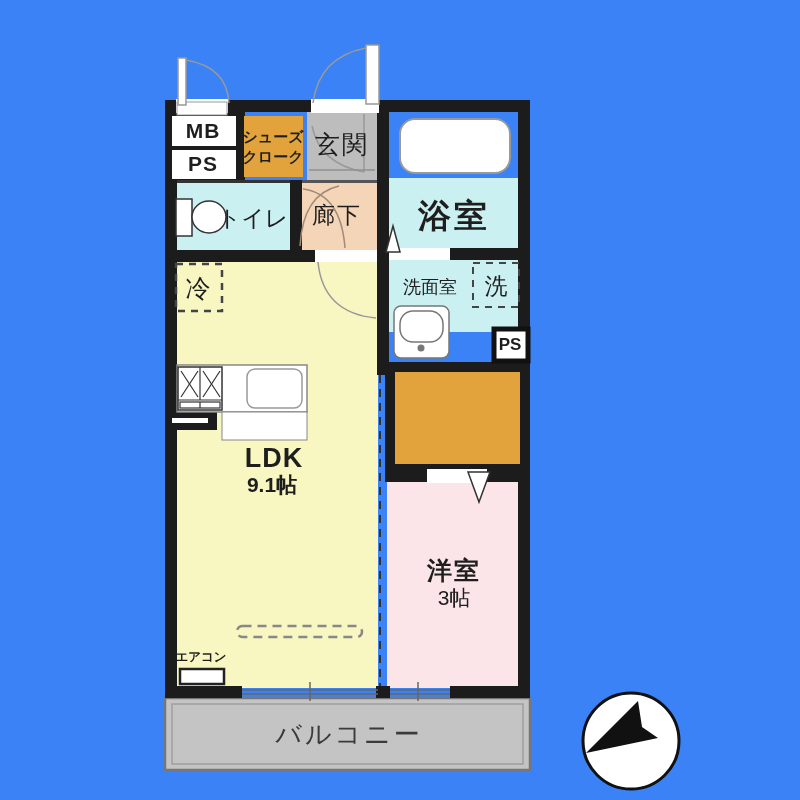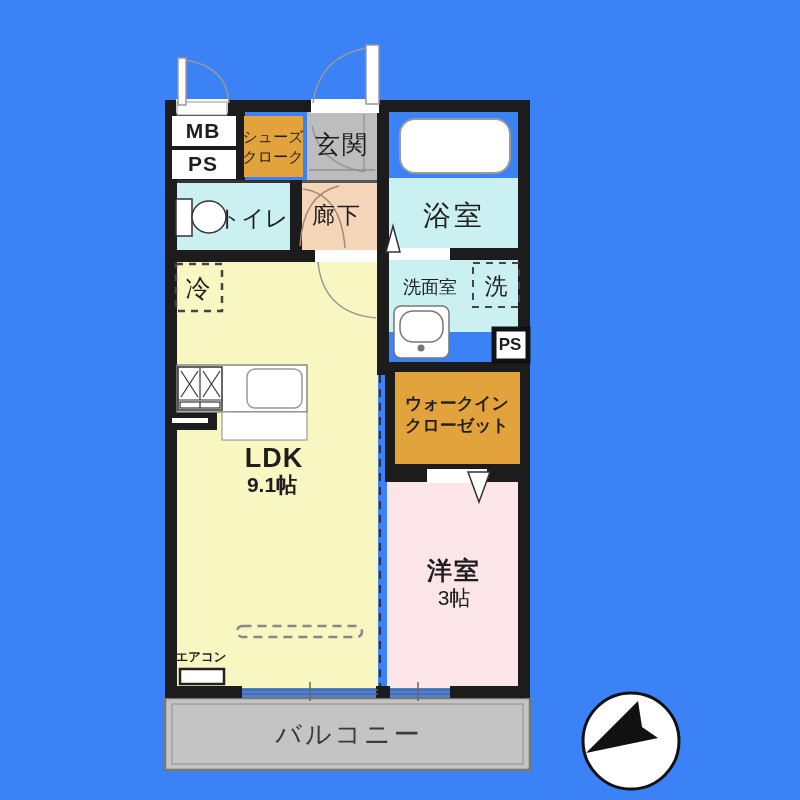--- a/index.html
+++ b/index.html
@@ -7,23 +7,23 @@
     position:relative;width:800px;height:800px;background:#3b82f6;overflow:hidden;
     font-family:"Liberation Sans","DejaVu Sans",sans-serif;color:#1d1d1d;
   }
   #plan-svg{position:absolute;left:0;top:0;}
   .lbl{
     position:absolute;transform:translate(-50%,-50%);
     white-space:nowrap;text-align:center;color:#1e1e1e;line-height:1.15;
     font-family:"Liberation Sans","DejaVu Sans",sans-serif;
   }
   .lbl-mb,.lbl-ps{font-size:21px;font-weight:600;letter-spacing:1px;}
-  .lbl-shoe{font-size:15px;font-weight:400;line-height:1.35;}
+  .lbl-shoe{font-size:15px;font-weight:700;line-height:1.35;}
   .lbl-genkan{font-size:25px;font-weight:500;letter-spacing:2px;}
-  .lbl-bath{font-size:28px;font-weight:400;letter-spacing:3px;}
+  .lbl-bath{font-size:33px;font-weight:700;letter-spacing:3px;}
   .lbl-toilet{font-size:23px;font-weight:500;}
   .lbl-hall{font-size:23px;font-weight:500;letter-spacing:2px;text-align:right;}
   .lbl-wash{font-size:18px;font-weight:500;}
   .lbl-washer{font-size:23px;font-weight:500;}
   .lbl-ps-small{font-size:17px;font-weight:700;}
   .lbl-walkin{font-size:17px;font-weight:600;line-height:1.3;}
   .lbl-fridge{font-size:25px;font-weight:500;}
   .lbl-ldk{font-size:27px;font-weight:600;letter-spacing:1px;}
   .lbl-ldk-size{font-size:21px;font-weight:600;}
   .lbl-bed{font-size:25px;font-weight:700;letter-spacing:2px;}
@@ -175,24 +175,20 @@
       <div>シューズ</div>
       <div>クローク</div>
     </div>
 <div class="lbl lbl-genkan" style="left:342px;top:144px;">玄関</div>
 <div class="lbl lbl-bath" style="left:454px;top:216px;">浴室</div>
 <div class="lbl lbl-toilet" style="left:253px;top:218px;">トイレ</div>
 <div class="lbl lbl-hall" style="left:337px;top:215px;">廊下</div>
 <div class="lbl lbl-wash" style="left:430px;top:287px;">洗面室</div>
 <div class="lbl lbl-washer" style="left:496px;top:286px;">洗</div>
 <div class="lbl lbl-ps-small" style="left:510px;top:345px;">PS</div>
-<div class="lbl lbl-walkin" style="left:457px;top:415px;">
-      <div>ウォークイン</div>
-      <div>クローゼット</div>
-    </div>
 <div class="lbl lbl-fridge" style="left:198px;top:288px;">冷</div>
 <div class="lbl lbl-ldk" style="left:274px;top:459px;">LDK</div>
 <div class="lbl lbl-ldk-size" style="left:272px;top:485px;">9.1帖</div>
 <div class="lbl lbl-bed" style="left:454px;top:570px;">洋室</div>
 <div class="lbl lbl-bed-size" style="left:454px;top:598px;">3帖</div>
 <div class="lbl lbl-aircon" style="left:201px;top:657px;">エアコン</div>
 <div class="lbl lbl-balcony" style="left:349px;top:735px;">バルコニー</div>
 
 </div>
 

